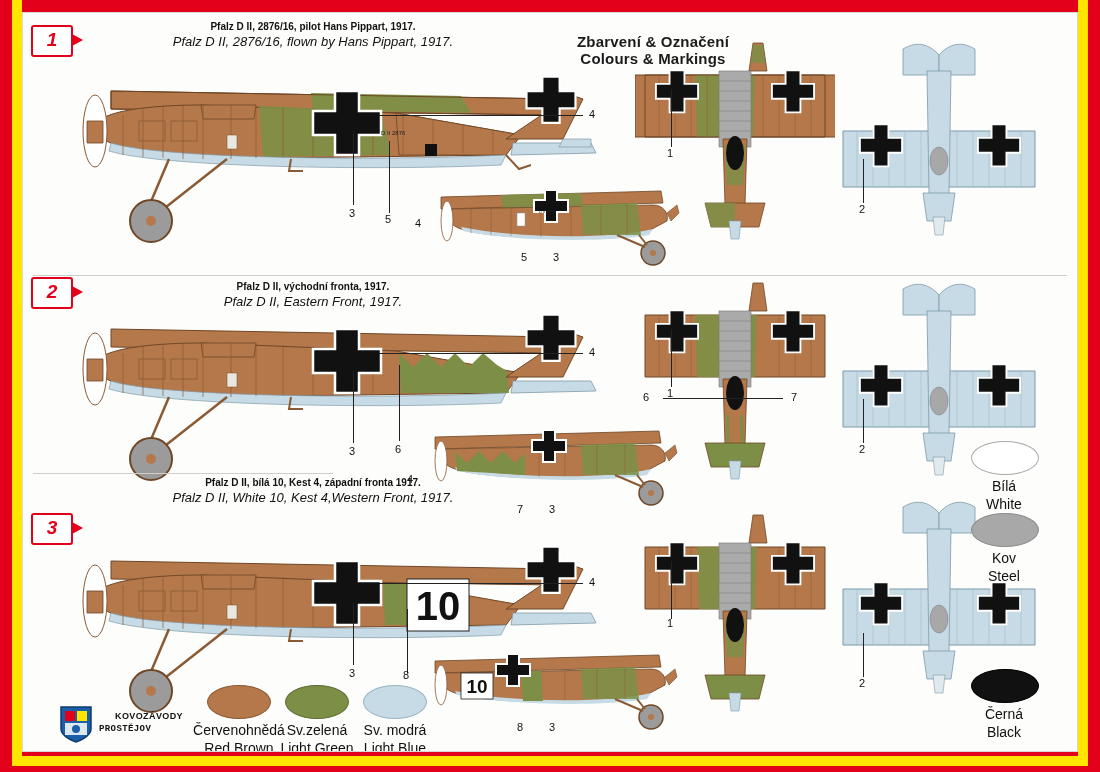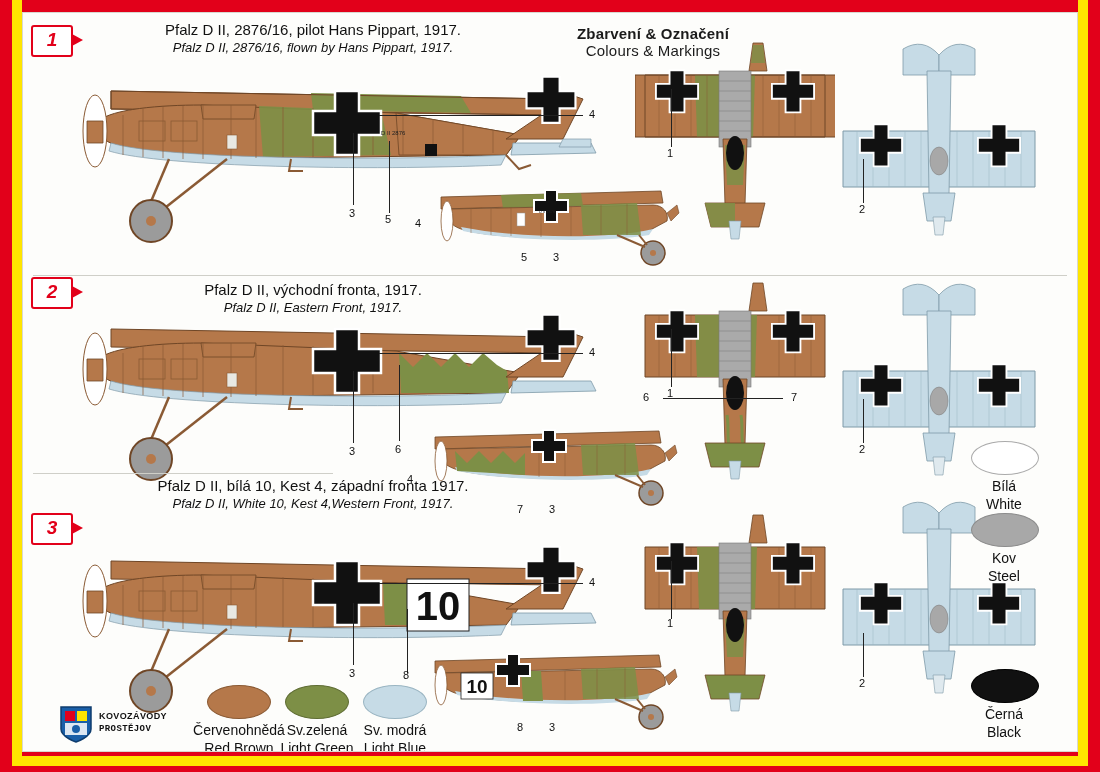--- a/index.html
+++ b/index.html
@@ -12,25 +12,25 @@
   
   .band{position:absolute;}
   .band-red{background:#e2001a;}
   .band-yellow{background:#ffe500;}
   .inner{
     position:absolute;left:22px;top:12px;width:1056px;height:740px;
     background:#fdfdfb;border:1px solid #d8d8d0;box-sizing:border-box;
     overflow:hidden;
   }
   
-  .title-block{position:absolute;text-align:center;}
+  .title-block{position:absolute;text-align:center;margin-top:8px;}
   .title-cz{font-size:15px;font-weight:bold;color:#1b1b1b;letter-spacing:.2px;}
-  .title-en{font-size:15px;font-weight:normal;color:#1b1b1b;letter-spacing:.2px;}
+  .title-en{font-size:15px;font-weight:bold;color:#1b1b1b;letter-spacing:.2px;}
   .cap{position:absolute;text-align:center;width:320px;}
-  .cap .cz{font-size:15px;font-weight:normal;color:#111;line-height:1.25;}
+  .cap .cz{font-size:10px;font-weight:bold;color:#111;line-height:1.25;}
   .cap .en{font-size:13px;font-style:italic;color:#111;line-height:1.25;}
   
   .badge{
     position:absolute;width:38px;height:28px;border:2px solid #e2001a;
     border-radius:3px;background:#fff;color:#e2001a;font-weight:bold;
     font-size:19px;line-height:26px;text-align:center;font-style:italic;
   }
   .badge:after{
     content:"";position:absolute;right:-12px;top:7px;
     border-top:6px solid transparent;border-bottom:6px solid transparent;
@@ -40,21 +40,21 @@
   
   .lead{position:absolute;background:#222;}
   .num{position:absolute;font-size:11px;color:#111;font-weight:normal;}
   
   .swatch{position:absolute;border-radius:50%;}
   .swlabel{position:absolute;text-align:center;font-size:14px;color:#111;line-height:1.3;width:96px;}
   
   .logo{position:absolute;left:36px;top:690px;width:150px;height:44px;}
   .logo .mark{position:absolute;left:0;top:2px;width:34px;height:38px;}
   .logo .t1,.logo .t2{position:absolute;left:40px;font-size:9px;font-weight:bold;color:#111;letter-spacing:.4px;}
-  .logo .t1{top:8px;}
+  .logo .t1{top:8px;margin-left:16px;}
   .logo .t2{top:21px;font-family:Liberation Mono, monospace;}
   svg{display:block;}
 </style>
 </head>
 <body>
 
 <div id="sheet">
 
   <div class="band band-red" style="left:0;top:0;width:1100px;height:12px;"></div>
   <div class="band band-red" style="left:0;top:0;width:12px;height:772px;"></div>

